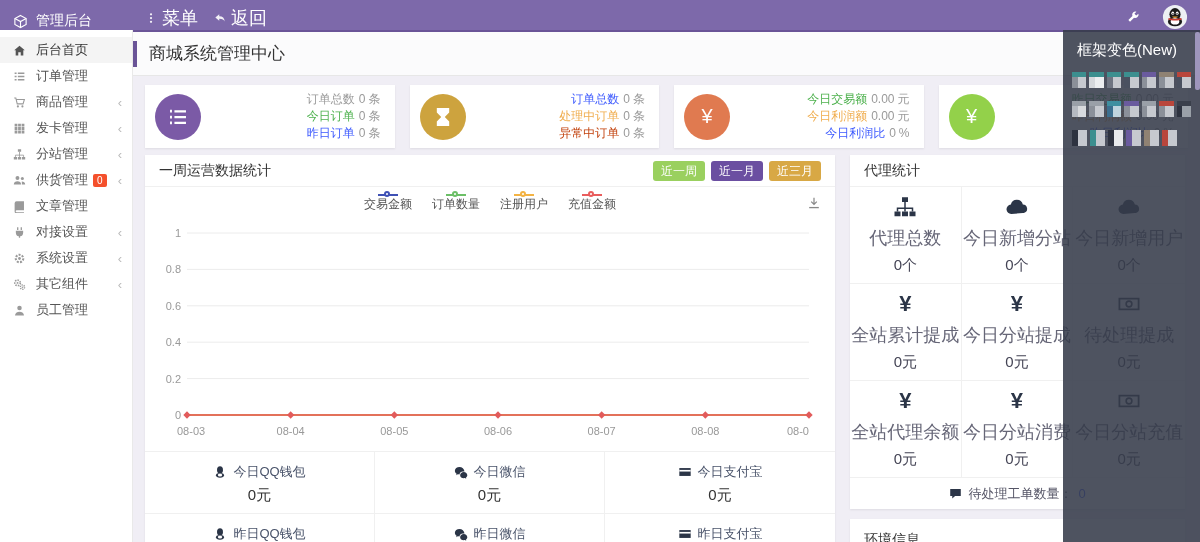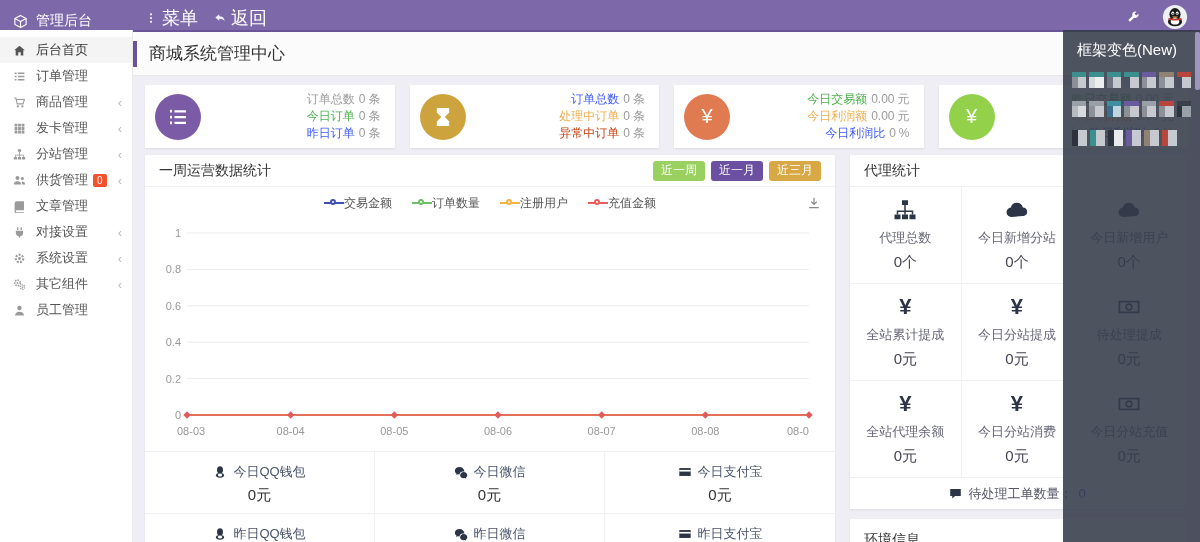--- a/index.html
+++ b/index.html
@@ -47,40 +47,40 @@
   .stat-lines .unit { margin-left:3px; }
 
   .content-row { display:flex; gap:15px; padding:7px 12px 0 12px; align-items:flex-start; }
 
   .panel { background:#fff; box-shadow:0 1px 2px rgba(0,0,0,.08); }
   .panel-head { height:32px; display:flex; align-items:center; padding:0 14px; border-bottom:1px solid #f0f0f0; }
   .panel-title { font-size:14px; color:#333; }
 
   .chart-panel { width:690px; flex:none; }
   .range-btns { margin-left:auto; display:flex; gap:6px; }
-  .range-btn { color:#fff; font-size:12px; line-height:20px; padding:0 8px; border-radius:3px; border:none; cursor:pointer; font-family:Liberation Mono, monospace; }
+  .range-btn { color:#fff; font-size:12px; line-height:20px; padding:0 8px; border-radius:3px; border:none; cursor:pointer; font-family:Liberation Sans, sans-serif; }
   .legend-row { position:relative; height:32px; display:flex; align-items:center; justify-content:center; gap:20px; }
-  .legend-item { display:flex; align-items:center; gap:0; font-size:12px; color:#555; cursor:pointer; }
+  .legend-item { display:flex; align-items:center; gap:0; font-size:12px; color:#555; cursor:pointer;flex-direction:column; }
   .legend-marker { position:relative; width:20px; height:2px; }
   .legend-marker i { position:absolute; left:6px; top:-3px; width:6px; height:6px; border-radius:50%; background:#fff; border:2px solid; }
   .dl-icon { position:absolute; right:14px; top:9px; font-size:14px; color:#888; cursor:pointer; }
   .pay-grid { display:grid; grid-template-columns:1fr 1fr 1fr; border-top:1px solid #f0f0f0; }
   .pay-cell { height:62px; text-align:center; padding-top:11px; border-right:1px solid #f0f0f0; border-bottom:1px solid #f0f0f0; }
   .pay-cell:nth-child(3n) { border-right:none; }
   .pay-label { display:flex; align-items:center; justify-content:center; gap:6px; font-size:13px; color:#49536a; }
   .pay-label .icn { font-size:14px; color:#2b3547; }
   .pay-value { margin-top:5px; font-size:15px; color:#333; }
 
   .right-col { width:335px; flex:none; }
   .agent-grid { display:grid; grid-template-columns:1fr 1fr 1fr; }
   .agent-cell { height:97px; border-right:1px solid #f0f0f0; border-bottom:1px solid #f0f0f0; display:flex; flex-direction:column; align-items:center; justify-content:center; }
   .agent-cell:nth-child(3n) { border-right:none; }
   .agent-cell .icn { font-size:24px; color:#2b3547; }
   .agent-yen { font-size:22px; font-weight:bold; color:#2b3547; line-height:24px; }
-  .agent-label { margin-top:7px; font-size:13px; color:#667; }
+  .agent-label { margin-top:7px; font-size:18px; color:#667; }
   .agent-value { margin-top:6px; font-size:15px; color:#445; }
   .agent-foot { height:31px; display:flex; align-items:center; justify-content:center; font-size:13px; color:#556; gap:6px; }
   .agent-foot .icn { font-size:13px; color:#2b3547; }
   .foot-val { color:#3d5afe; }
   .env-panel { margin-top:10px; height:60px; }
   .env-title { padding:12px 14px; font-size:14px; color:#333; }
 
   
   .chart-svg { display:block; margin:0 14px; }
 

